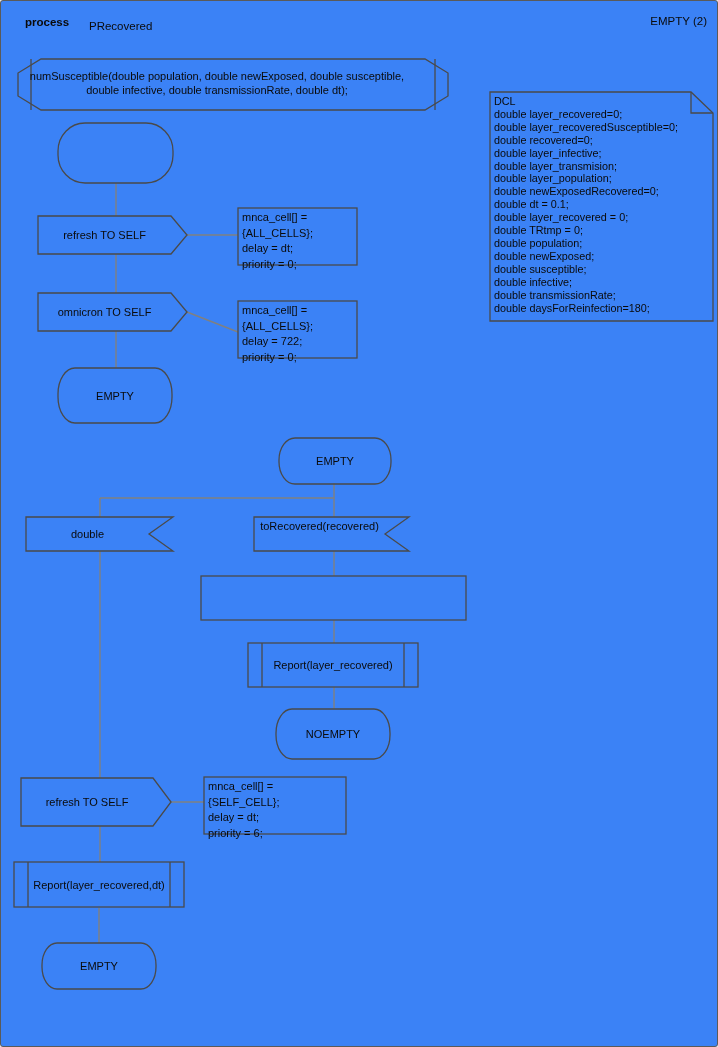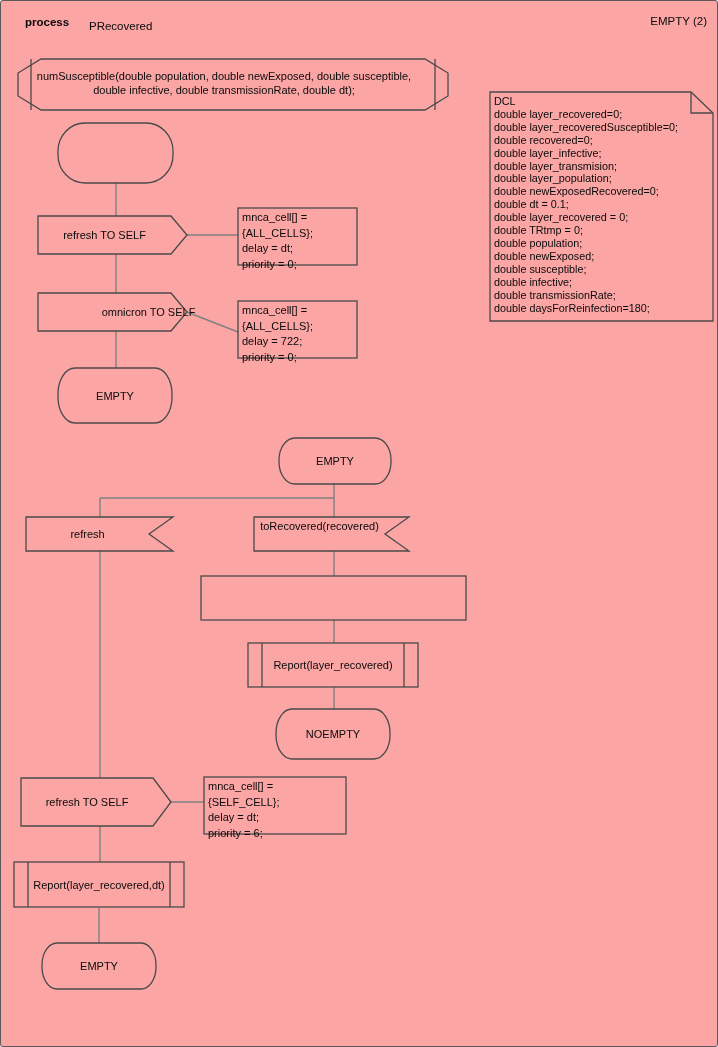--- a/index.html
+++ b/index.html
@@ -1,18 +1,18 @@
 <!DOCTYPE html>
 <html><head>
 <meta charset="utf-8">
 <style>
   html,body{margin:0;padding:0;background:#e8e8e8;}
   #page{
     position:relative;width:716px;height:1045px;margin:0 auto;
-    background:#fca5a5;border:1px solid #5a5a5a;border-radius:3px;
+    background:#3b82f6;border:1px solid #5a5a5a;border-radius:3px;
     font-family:"Liberation Sans","DejaVu Sans",sans-serif;color:#111;
     overflow:hidden;
   }
   svg#diagram{position:absolute;left:0;top:0;width:716px;height:1045px;}
   .label{position:absolute;font-size:11px;color:#0a0a0a;white-space:nowrap;}
   .center{display:flex;align-items:center;justify-content:center;text-align:center;}
   .lines{white-space:pre-line;line-height:15.5px;}
   .decl-lines{white-space:pre-line;line-height:14px;text-align:center;}
   .dcl-lines{white-space:pre-line;line-height:12.9px;font-size:10.8px;}
   .hdr-bold{font-weight:bold;}
@@ -86,29 +86,29 @@
       <rect x="203" y="776" width="142" height="57"></rect>
 
       <rect x="13" y="861" width="170" height="45"></rect>
       <line x1="27" y1="861" x2="27" y2="906"></line>
       <line x1="169" y1="861" x2="169" y2="906"></line>
 
       <rect x="41" y="942" width="114" height="46" rx="15" ry="22"></rect>
     </g>
   </svg>
 
-  <div class="label decl-lines" style="left:24px;top:68px;width:398px;">numSusceptible(double population, double newExposed, double susceptible,
+  <div class="label decl-lines" style="left:17px;top:68px;width:398px;">numSusceptible(double population, double newExposed, double susceptible,
 double infective, double transmissionRate, double dt);</div>
 
   <div class="label center" style="left:37px;top:215px;width:133px;height:38px;">refresh TO SELF</div>
   <div class="label lines" style="left:241px;top:209px;width:114px;">mnca_cell[] = {ALL_CELLS};
 delay = dt;
 priority = 0;</div>
 
-  <div class="label center" style="left:37px;top:292px;width:133px;height:38px;margin-left:44px;">omnicron TO SELF</div>
+  <div class="label center" style="left:37px;top:292px;width:133px;height:38px;">omnicron TO SELF</div>
   <div class="label lines" style="left:241px;top:302px;width:114px;">mnca_cell[] = {ALL_CELLS};
 delay = 722;
 priority = 0;</div>
 
   <div class="label center" style="left:57px;top:367px;width:114px;height:55px;">EMPTY</div>
 
   <div class="label dcl-lines" style="left:493px;top:94px;width:216px;">DCL
 double layer_recovered=0;
 double layer_recoveredSusceptible=0;
 double recovered=0;
@@ -121,21 +121,21 @@
 double TRtmp = 0;
 double population;
 double newExposed;
 double susceptible;
 double infective;
 double transmissionRate;
 double daysForReinfection=180;</div>
 
   <div class="label center" style="left:278px;top:437px;width:112px;height:46px;">EMPTY</div>
 
-  <div class="label center" style="left:25px;top:516px;width:123px;height:34px;">refresh</div>
+  <div class="label center" style="left:25px;top:516px;width:123px;height:34px;">double</div>
   <div class="label center" style="left:253px;top:516px;width:131px;height:17px;">toRecovered(recovered)</div>
 
 
   <div class="label center" style="left:247px;top:642px;width:170px;height:44px;">Report(layer_recovered)</div>
 
   <div class="label center" style="left:275px;top:708px;width:114px;height:50px;">NOEMPTY</div>
 
   <div class="label center" style="left:20px;top:777px;width:132px;height:48px;">refresh TO SELF</div>
   <div class="label lines" style="left:207px;top:778px;width:136px;">mnca_cell[] = {SELF_CELL};
 delay = dt;

